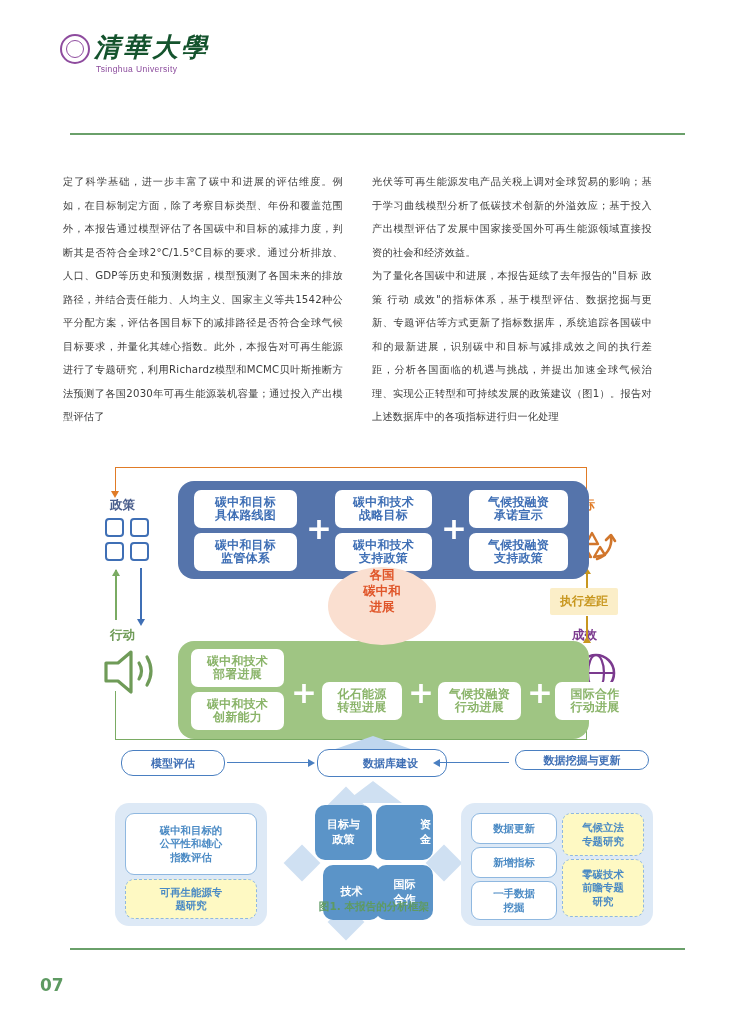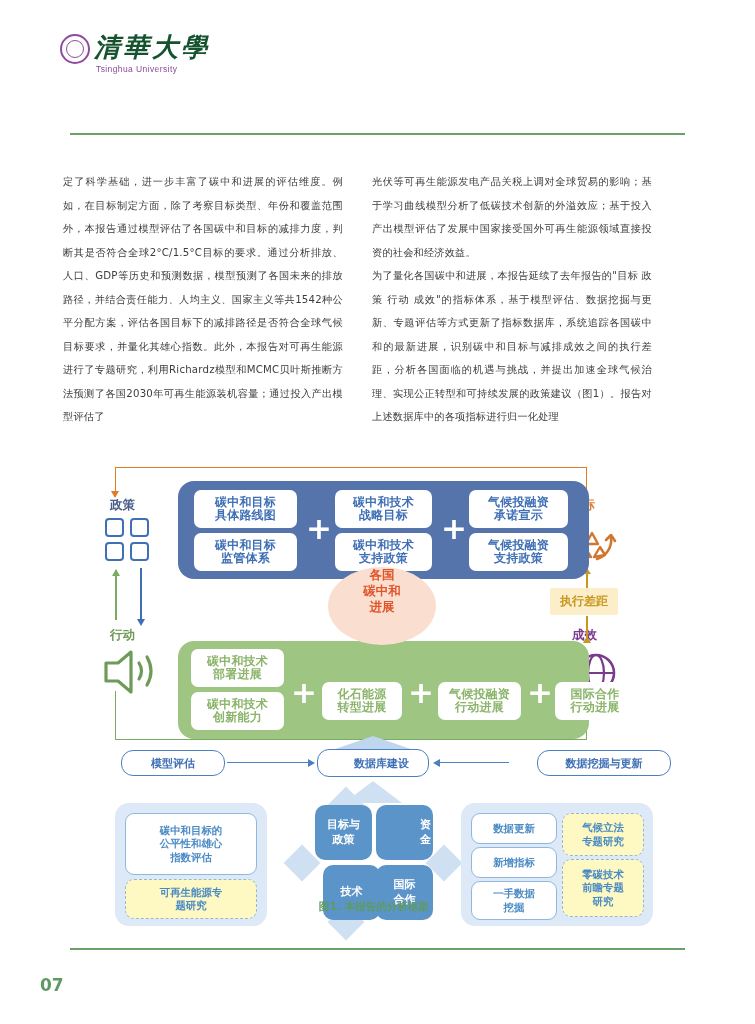--- a/index.html
+++ b/index.html
@@ -109,22 +109,22 @@
   
   .chev-up { position:absolute; left:265px; top:281px; width:90px; height:28px;
     background:#bfd6ee;
     clip-path:polygon(50% 0%, 100% 55%, 100% 100%, 66% 100%, 66% 55%, 34% 55%, 34% 100%, 0 100%, 0 55%); }
 
   .obox { position:absolute; border:1.3px solid #4a7fc1; border-radius:12px; background:#fff;
     display:flex; align-items:center; justify-content:center;
     color:#3f6fb5; font-size:11px; font-weight:bold; white-space:nowrap;
     font-family:"DejaVu Sans",sans-serif; }
   .obox-model { left:58px; top:295px; width:104px; height:26px; }
-  .obox-db    { left:254px; top:294px; width:112px; height:28px;padding-left:17px; }
-  .obox-mine  { left:474px; top:295px; width:134px; height:26px;text-align:center; }
+  .obox-db    { left:254px; top:294px; width:130px; height:28px;padding-left:17px; }
+  .obox-mine  { left:452px; top:295px; width:134px; height:20px;text-align:center; }
 
   .harr { position:absolute; height:1.4px; background:#4a7fc1; }
   .harr.r:after { content:""; position:absolute; right:-6px; top:-3.2px;
     border-top:4px solid transparent; border-bottom:4px solid transparent;
     border-left:7px solid #4a7fc1; }
   .harr.l:before { content:""; position:absolute; left:-6px; top:-3.2px;
     border-top:4px solid transparent; border-bottom:4px solid transparent;
     border-right:7px solid #4a7fc1; }
 
   .up-tri { position:absolute; left:281px; top:326px; width:58px; height:22px;

